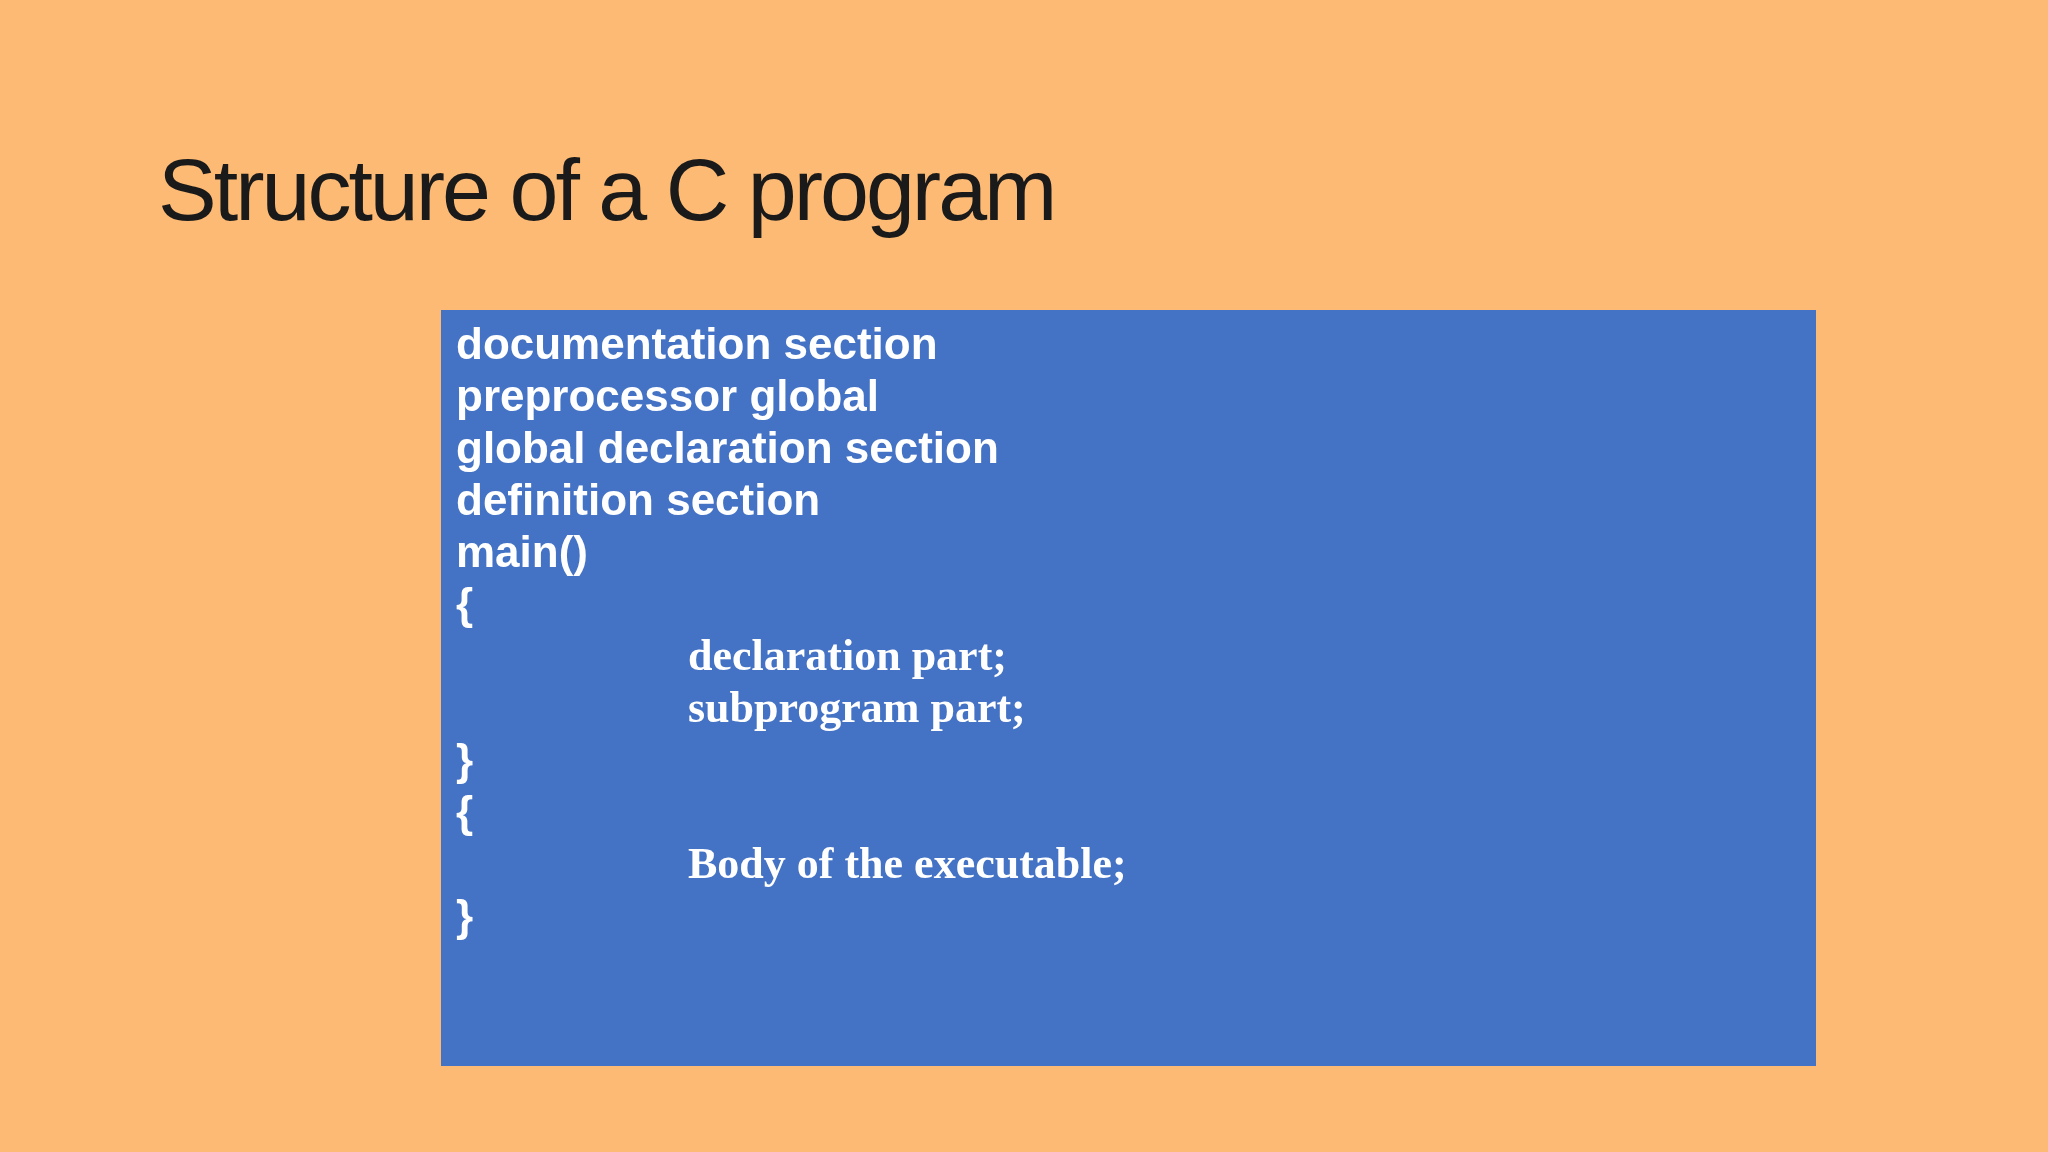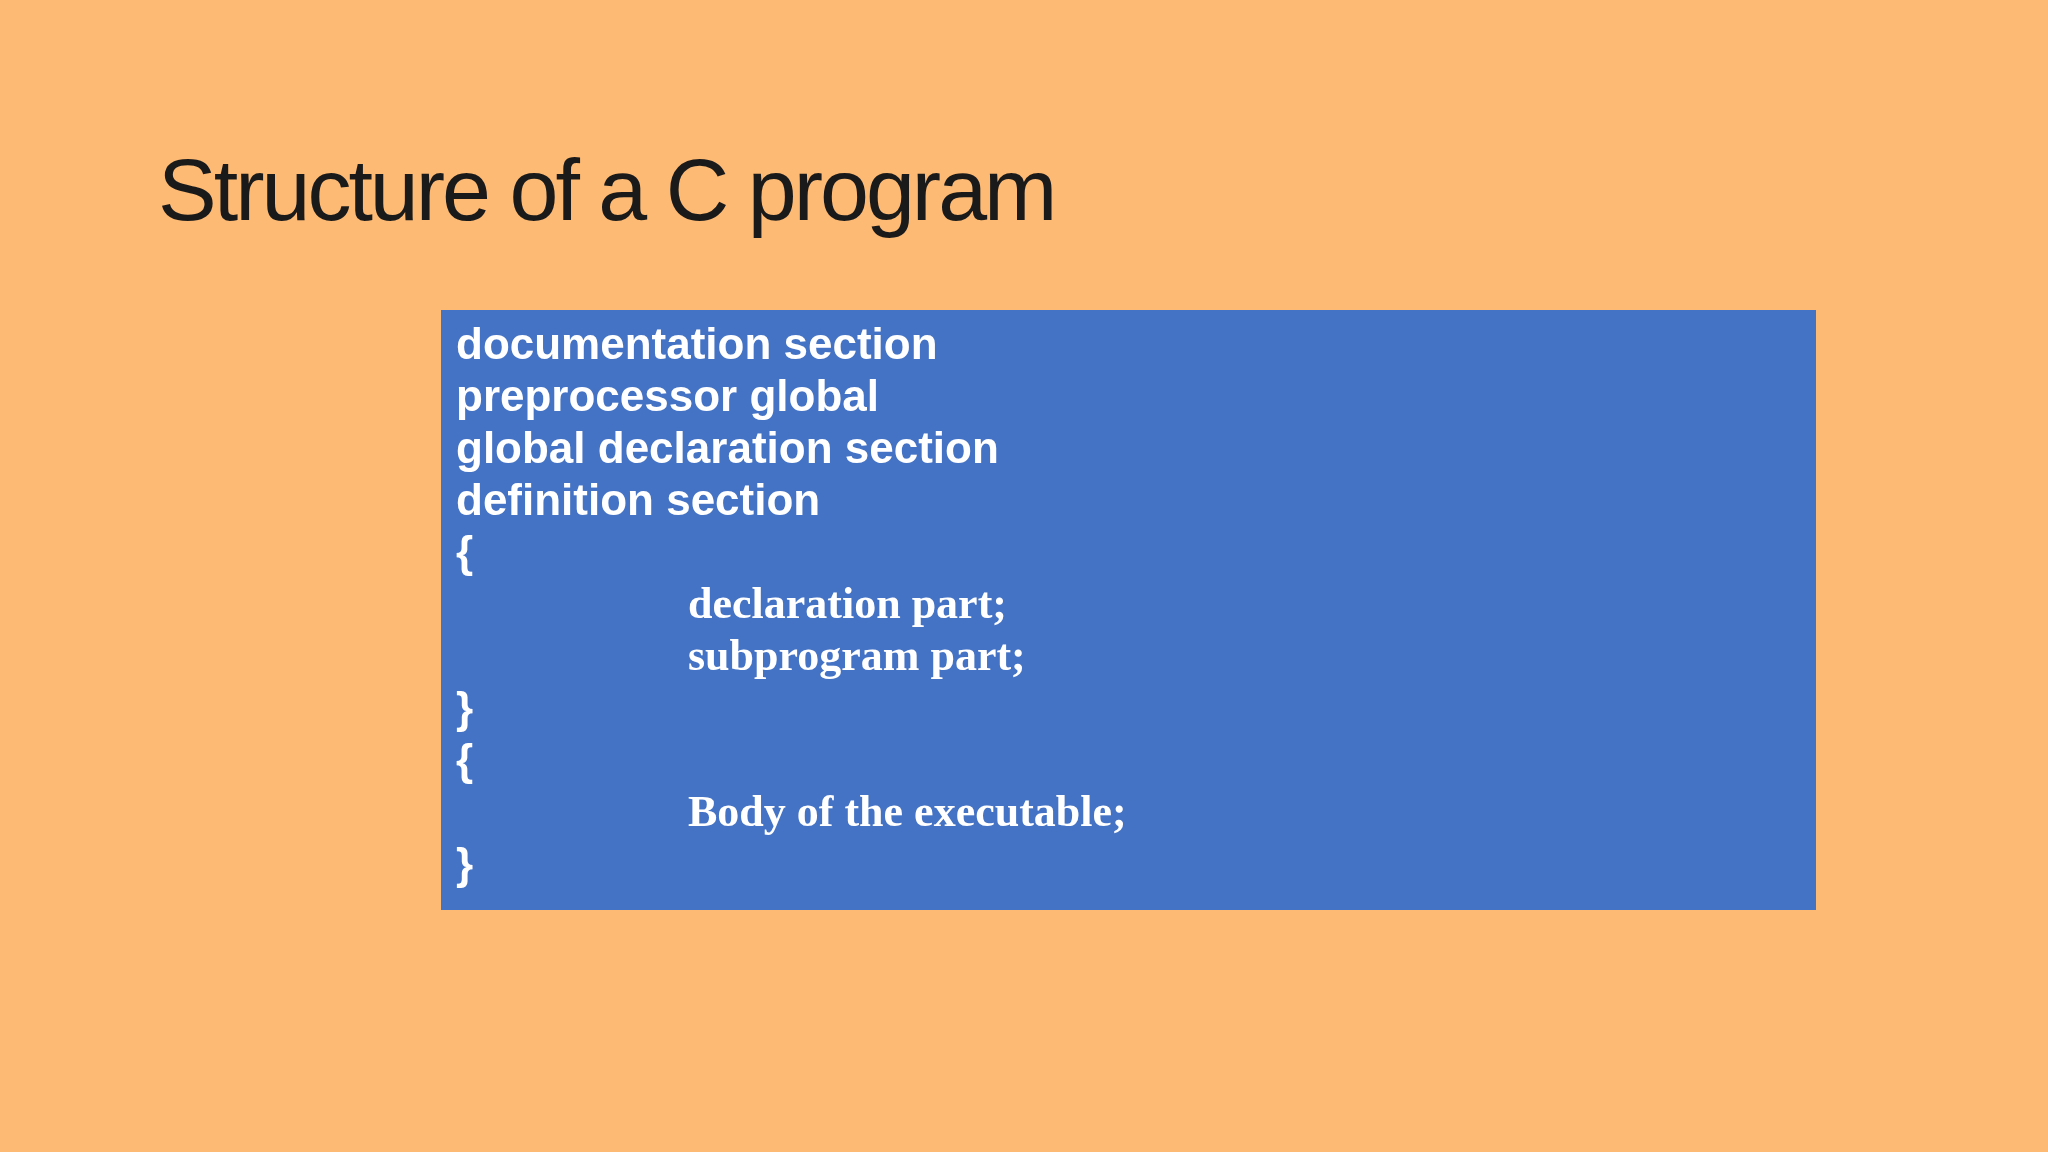--- a/index.html
+++ b/index.html
@@ -23,21 +23,21 @@
     letter-spacing: -3px;
     line-height: 1.1;
     color: #1a1a1a;
     white-space: nowrap;
   }
   .code-box {
     position: absolute;
     left: 441px;
     top: 310px;
     width: 1375px;
-    height: 600px;
+    height: 756px;
     background: #4472C4;
     box-sizing: border-box;
     padding: 8px 0 0 15px;
   }
   .code-lines {
     color: #ffffff;
   }
   .code-line {
     font-size: 44px;
     line-height: 52px;
@@ -55,20 +55,21 @@
 <div class="slide" style="background-color: #fdba74;">
 
   <div class="slide-title" style="color: rgb(26, 26, 26);">Structure of a C program</div>
 
   <div class="code-box" style="background-color: rgb(68, 114, 196);">
     <div class="code-lines" style="color: rgb(255, 255, 255);">
       <div class="code-line">documentation section</div>
       <div class="code-line">preprocessor global</div>
       <div class="code-line">global declaration section</div>
       <div class="code-line">definition section</div>
+      <div class="code-line">main()</div>
       <div class="code-line">{</div>
       <div class="code-line indented">declaration part;</div>
       <div class="code-line indented">subprogram part;</div>
       <div class="code-line">}</div>
       <div class="code-line">{</div>
       <div class="code-line indented">Body of the executable;</div>
       <div class="code-line">}</div>
     </div>
   </div>
 

